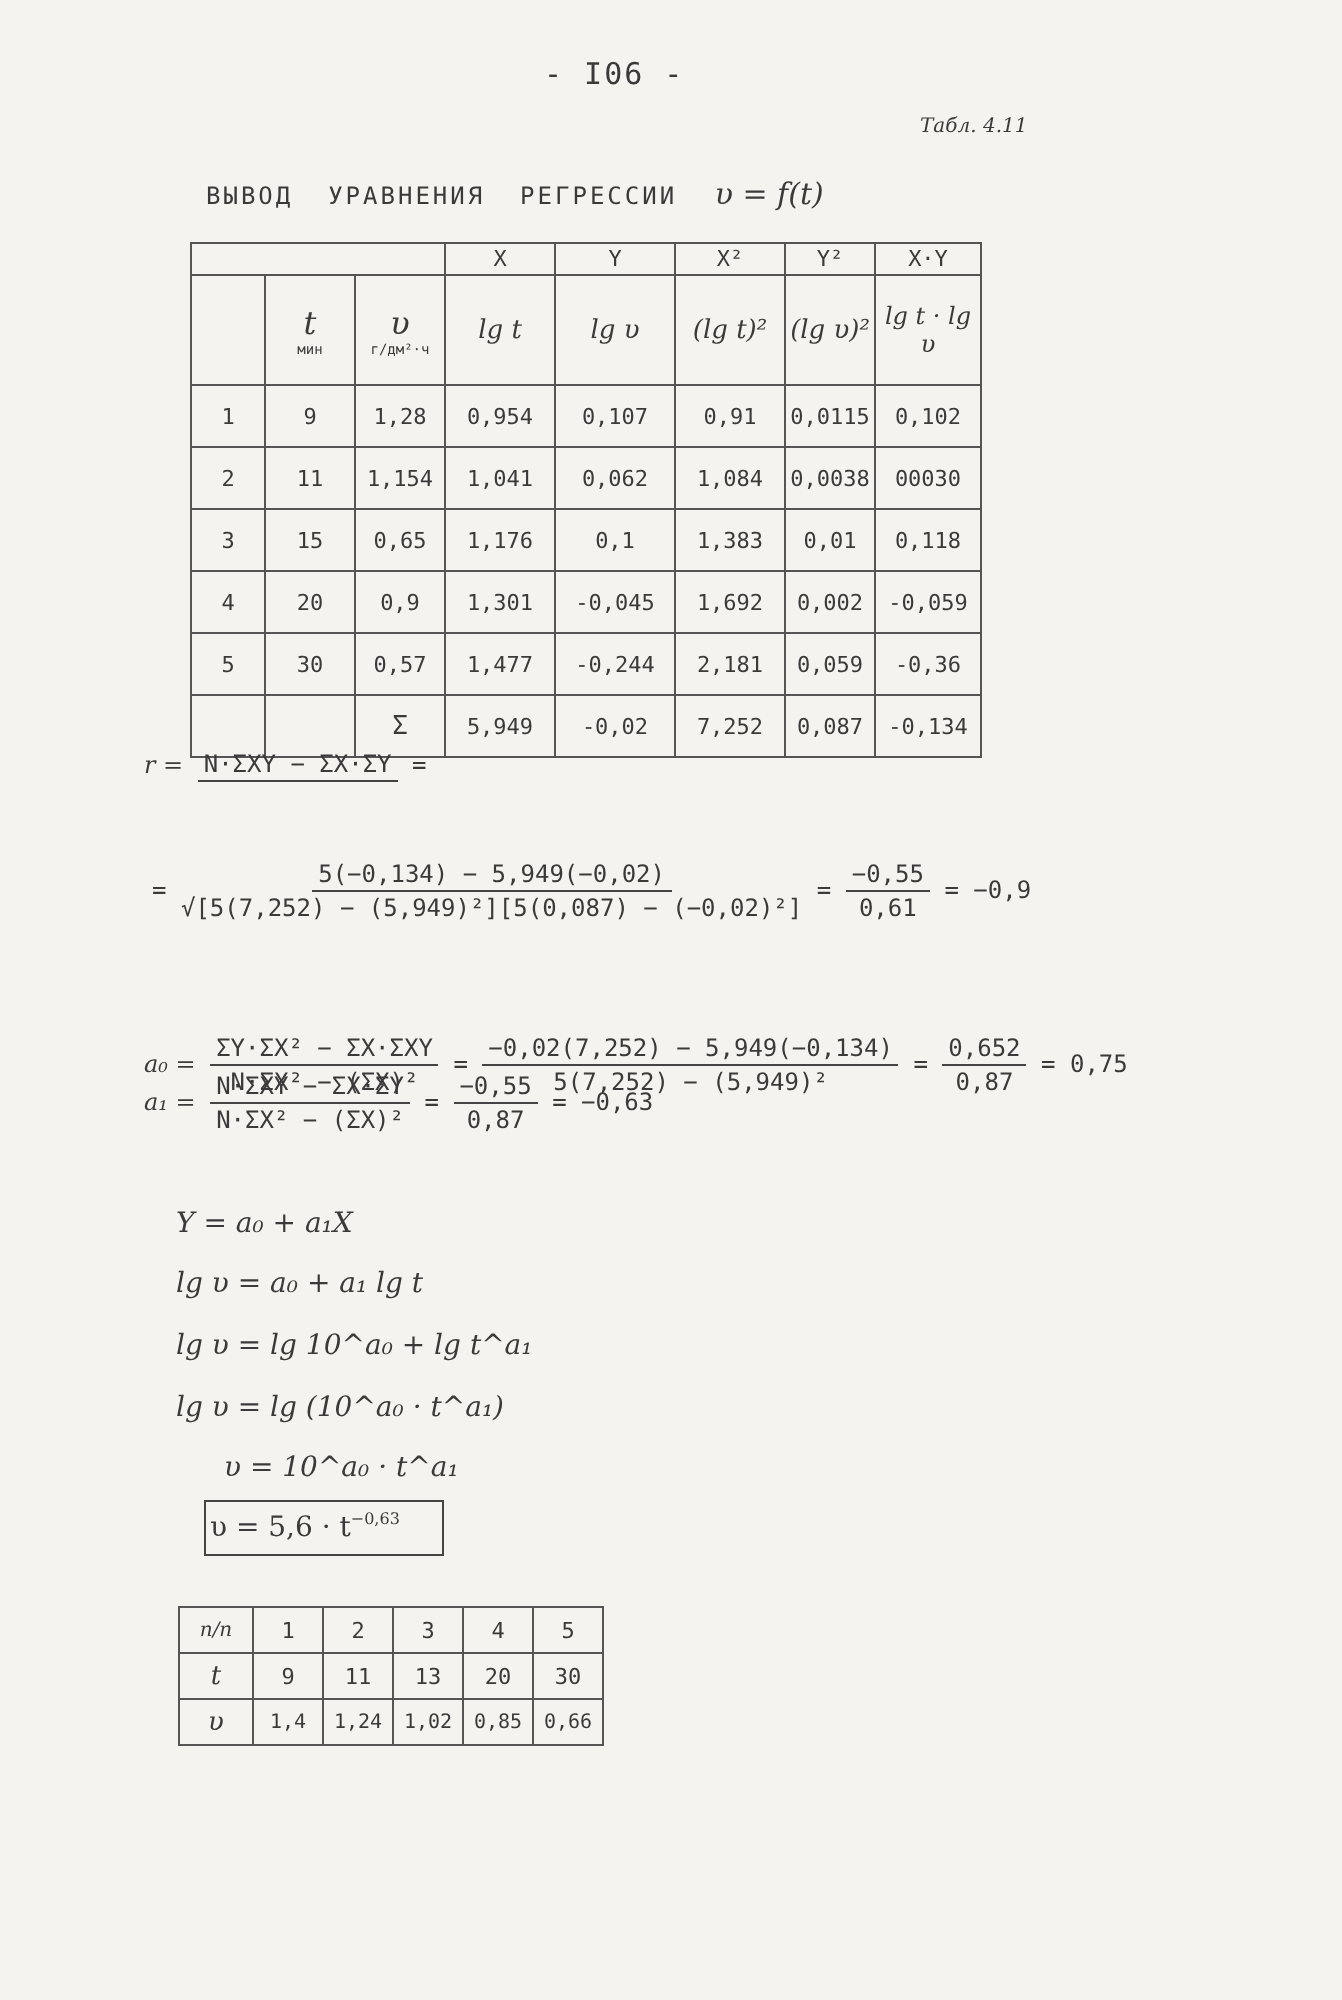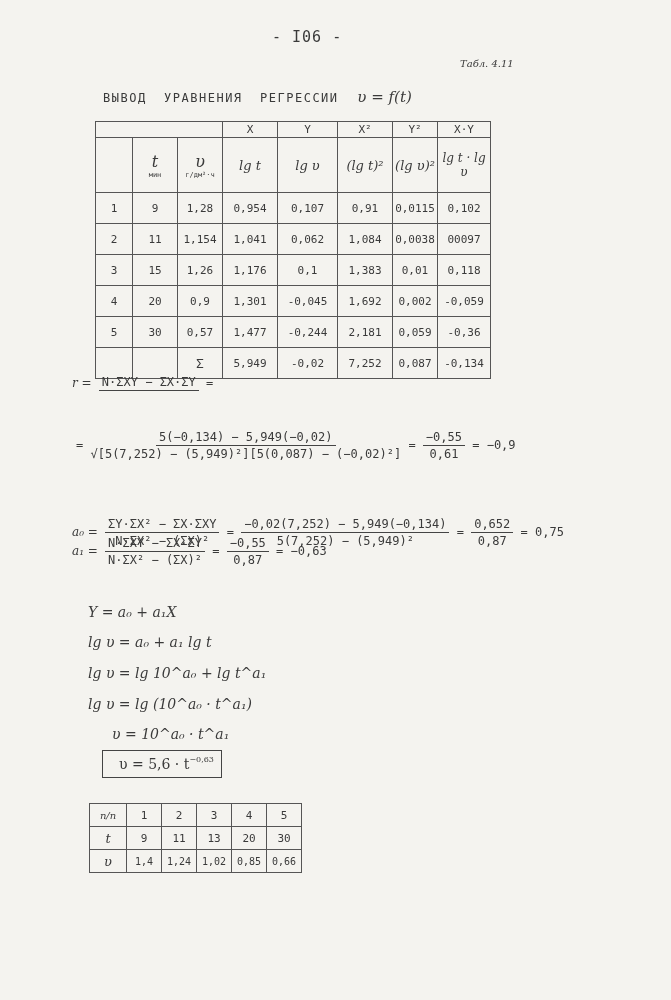--- a/index.html
+++ b/index.html
@@ -31,21 +31,21 @@
 
   .formula { font-size:12px; white-space:nowrap; }
   .frac { display:inline-flex; flex-direction:column; align-items:center; vertical-align:middle; }
   .frac .n { border-bottom:1.2px solid #444; padding:0 3px 1px; }
   .frac .d { padding-top:1px; }
   .it { font-family:"DejaVu Serif", serif; font-style:italic; }
   sup { font-size:8px; }
 
   .deriv { left:88px; font-family:"DejaVu Serif", serif; font-style:italic; font-size:14px;margin-top:12px; }
   .boxed { left:102px; top:750px; width:120px; height:28px; border:1.5px solid #444;
-    font-family:"DejaVu Serif", serif; font-size:14px; display:flex; align-items:center; padding-left:16px; box-sizing:border-box; }
+    font-family:"DejaVu Serif", serif; font-size:14px; display:flex; align-items:center; padding-left:2px; box-sizing:border-box; }
 
   table.small {
     position:absolute; left:89px; top:803px; border-collapse:collapse; font-size:11px;
   }
   table.small td { border:1.3px solid #555; height:22px; text-align:center; padding:0 3px; }
   table.small td.lbl { width:30px; font-family:"DejaVu Serif", serif; font-style:italic; font-size:13px; }
 </style>
 </head>
 <body>
 
@@ -93,26 +93,26 @@
     <td>0,102</td>
   </tr>
   <tr>
     <td>2</td>
     <td>11</td>
     <td>1,154</td>
     <td>1,041</td>
     <td>0,062</td>
     <td>1,084</td>
     <td>0,0038</td>
-    <td>00097</td>
+    <td>00030</td>
   </tr>
   <tr>
     <td>3</td>
     <td>15</td>
-    <td>1,26</td>
+    <td>0,65</td>
     <td>1,176</td>
     <td>0,1</td>
     <td>1,383</td>
     <td>0,01</td>
     <td>0,118</td>
   </tr>
   <tr>
     <td>4</td>
     <td>20</td>
     <td>0,9</td>

